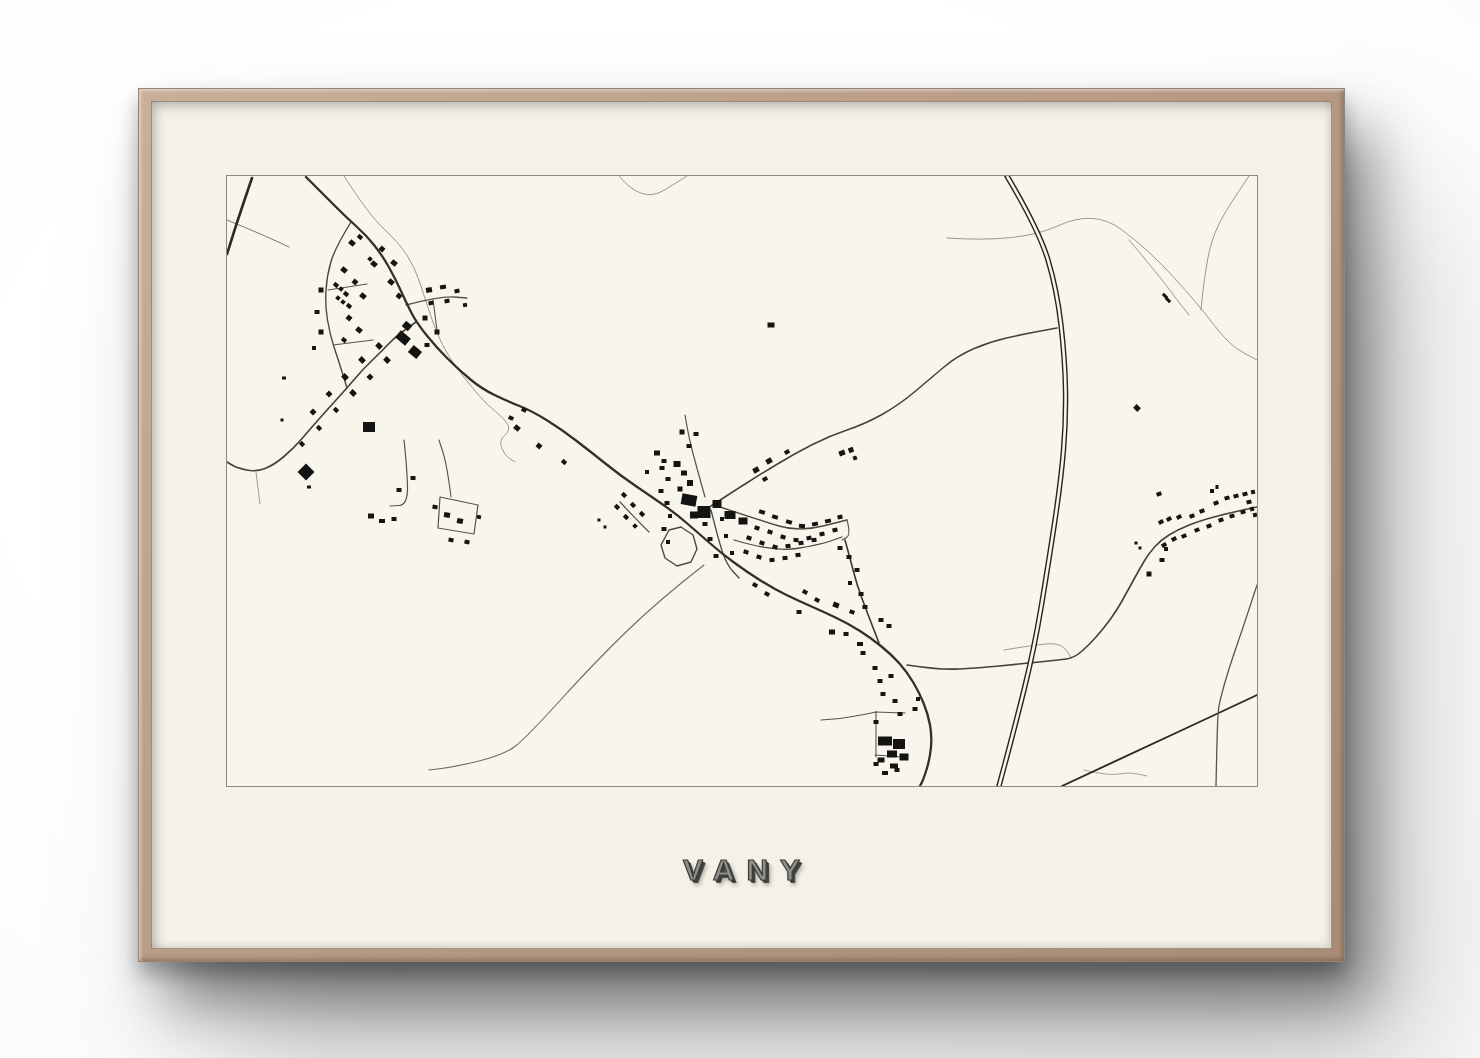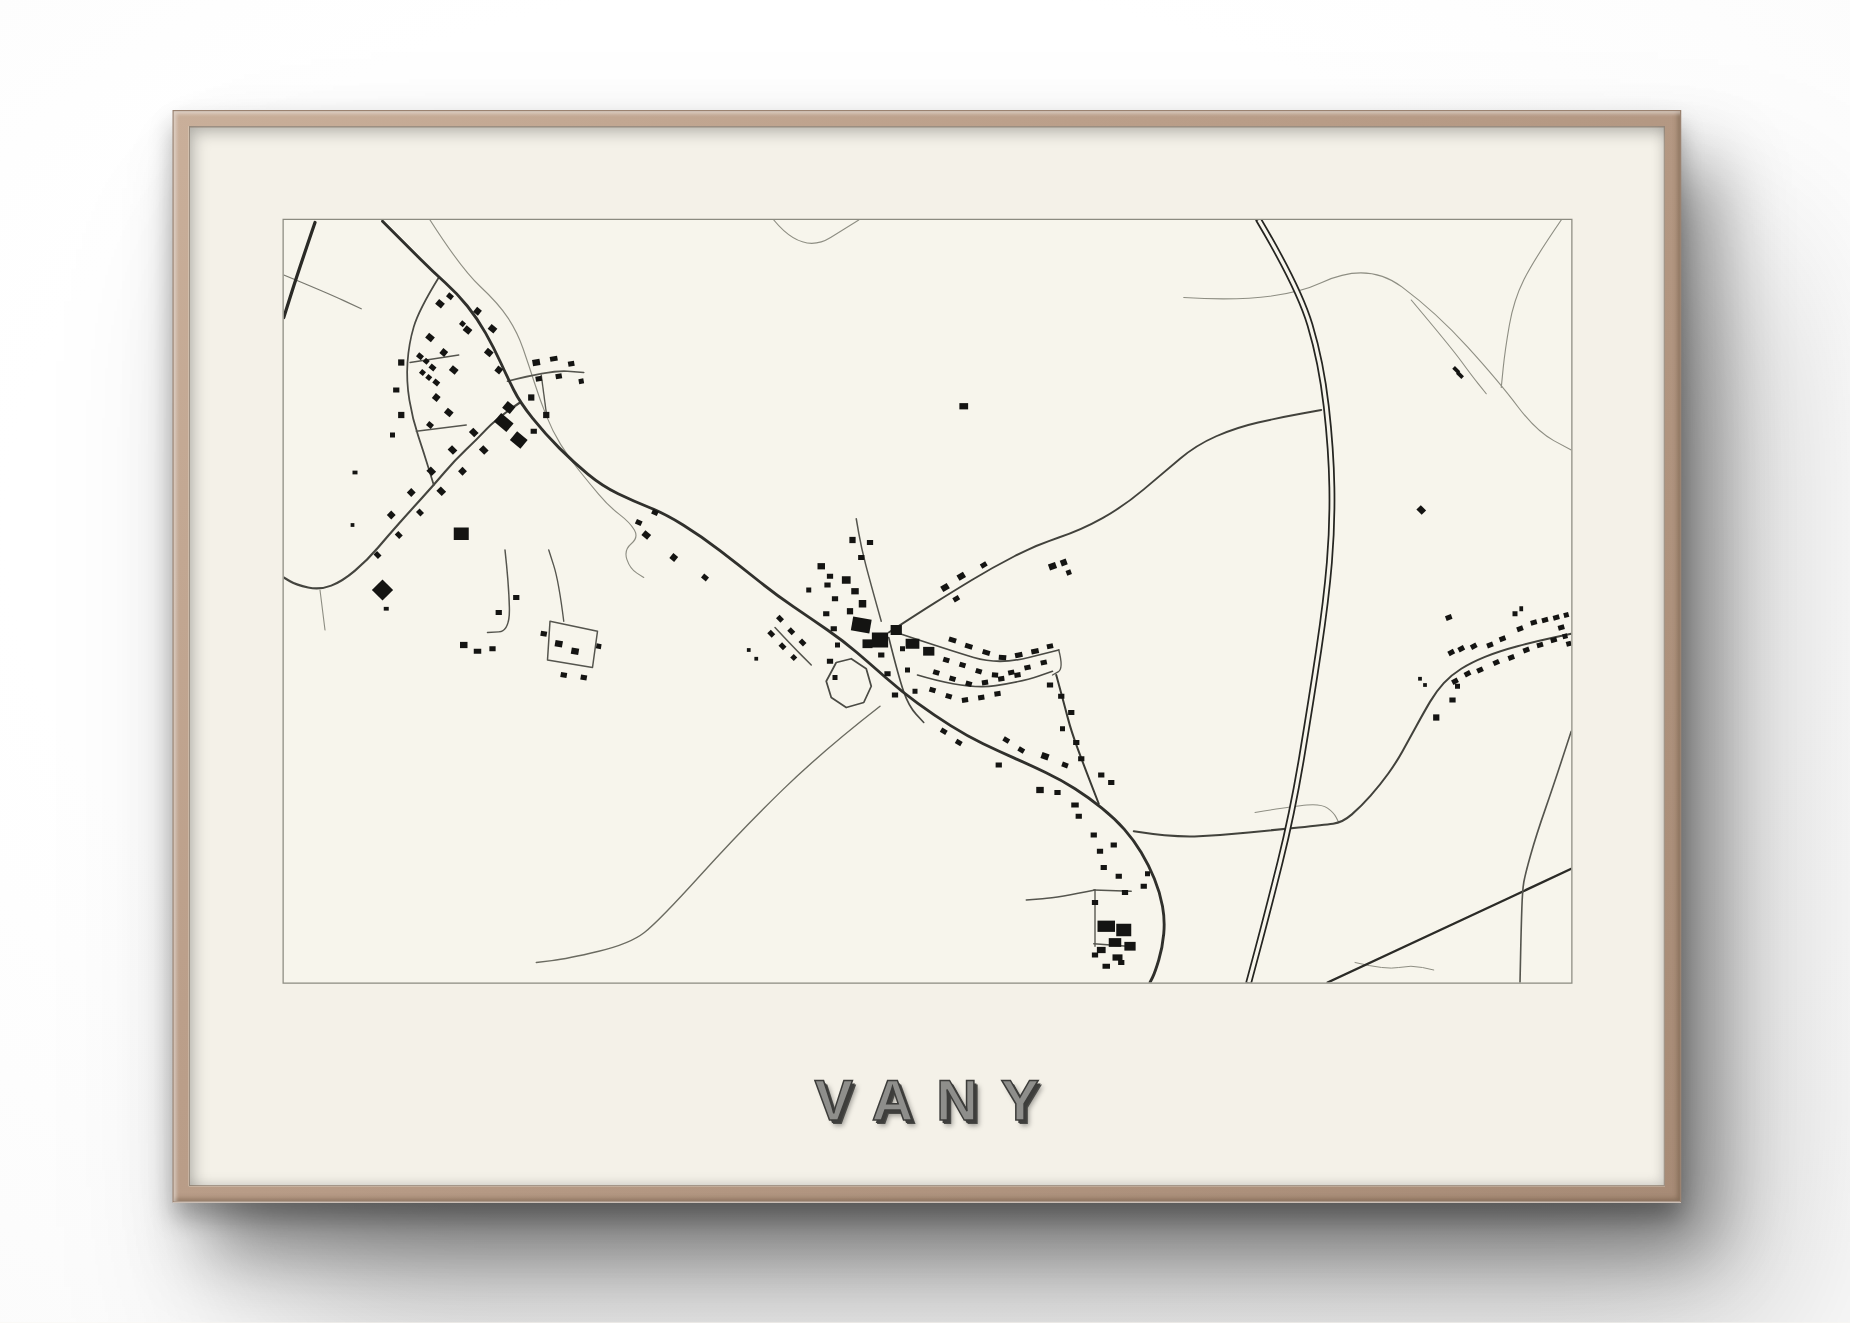--- a/index.html
+++ b/index.html
@@ -35,21 +35,21 @@
   .map-panel{
     position:absolute;left:76px;top:75px;width:1030px;height:610px;
     background:#f7f5ec;
     outline:1.5px solid #8b8b80;
   }
   .map-panel svg{display:block;width:100%;height:100%;}
   .poster-title{
     position:absolute;left:0;right:0;top:752px;
     text-align:center;
     font-weight:bold;
-    font-size:46px;
+    font-size:30px;
     letter-spacing:0.40em;
     text-indent:0.40em;
     color:#8e8e8b;
     -webkit-text-stroke:1.2px #3c3c3a;
     text-shadow:
       2px 2px 0 #3e3e3c,
       3px 3px 0 #4a4a47,
       4px 5px 4px rgba(0,0,0,0.35);
   }
 </style>

